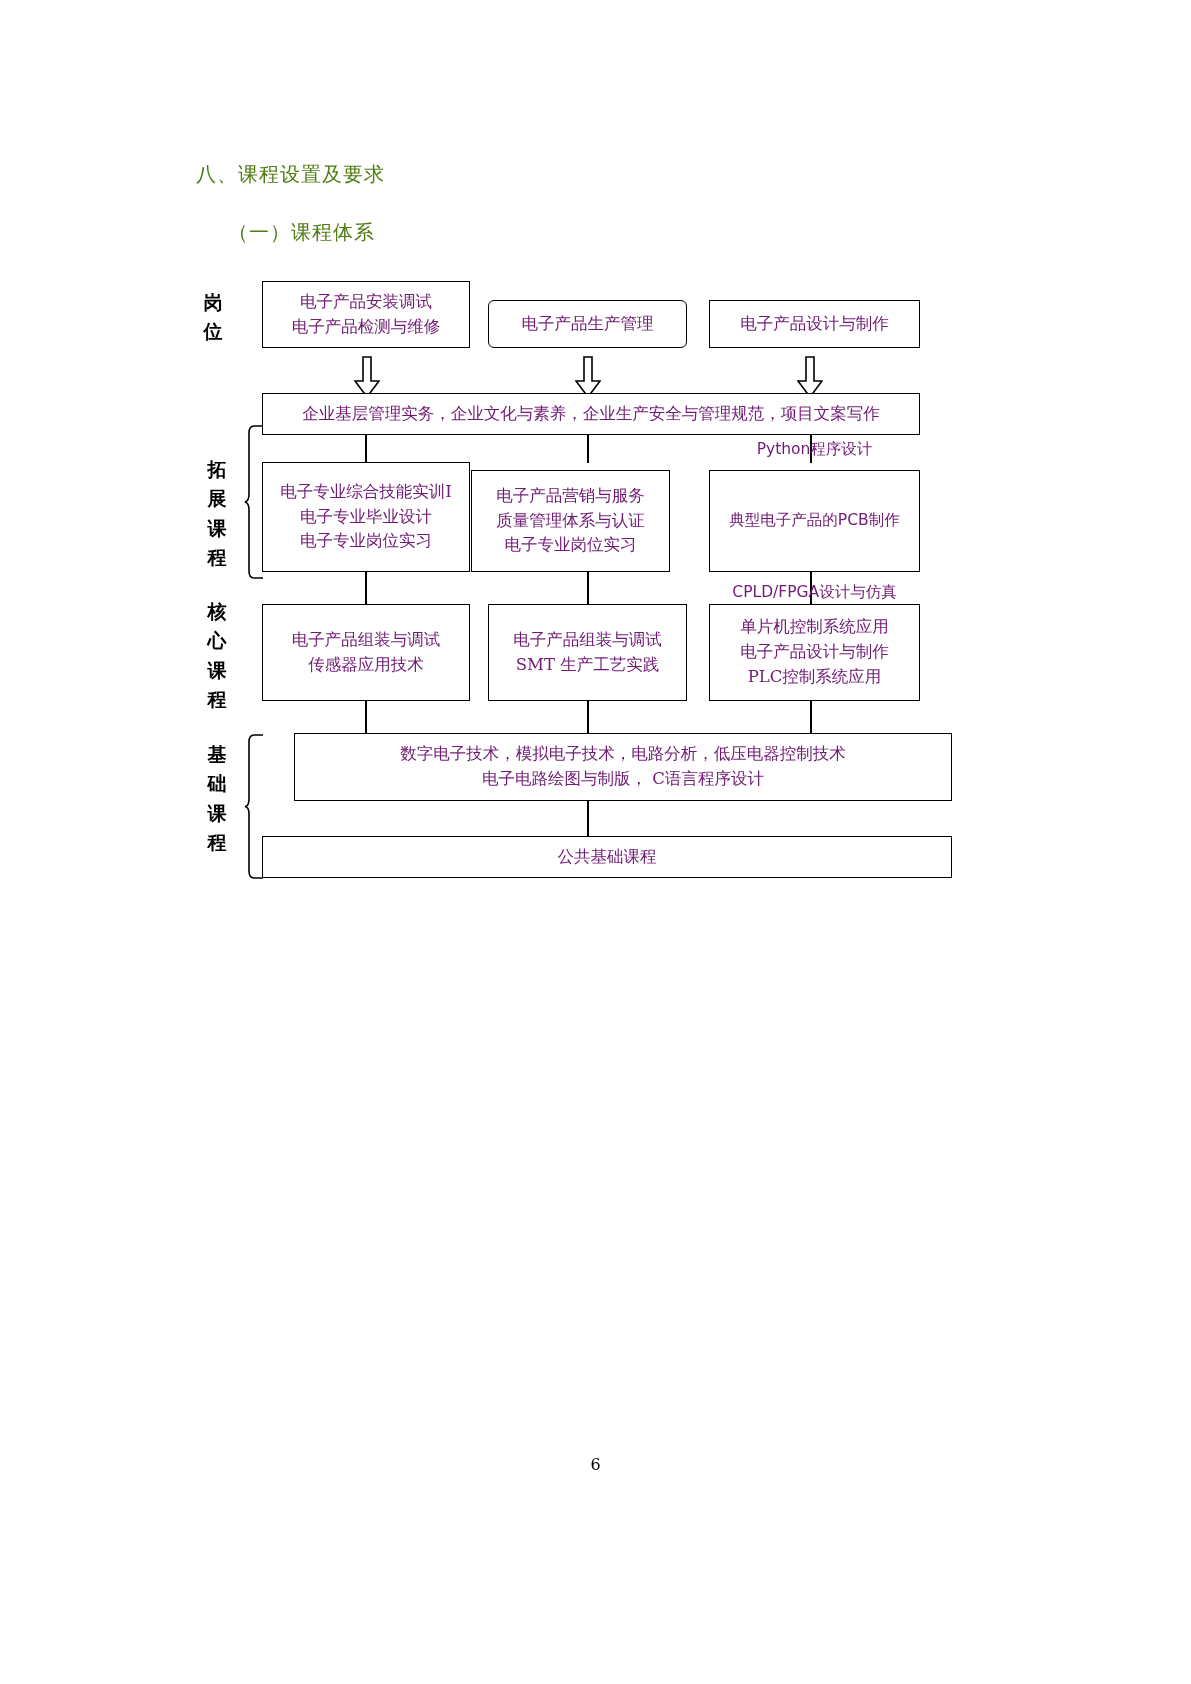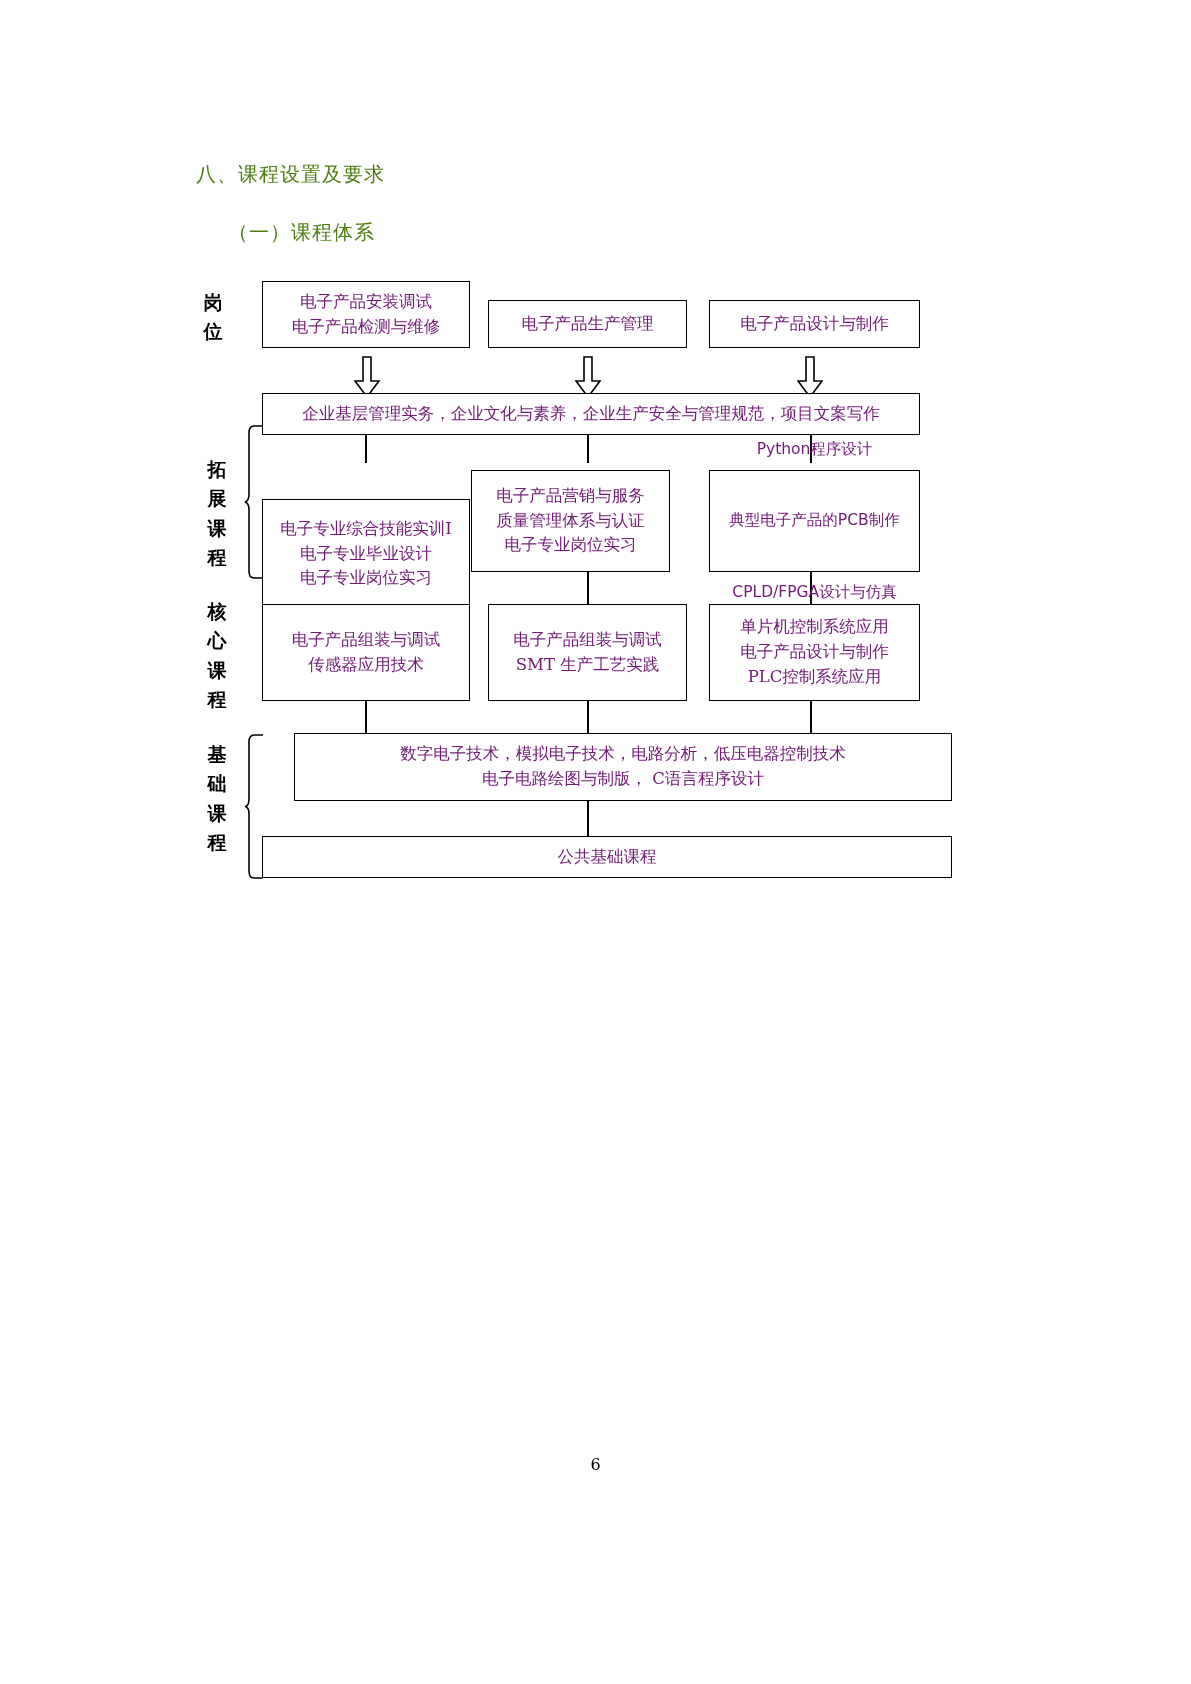--- a/index.html
+++ b/index.html
@@ -146,21 +146,21 @@
 
     <svg class="brace" style="left:244px; top:733px;" width="20" height="147" viewBox="0 0 20 147">
       <path d="M19 2 H10 Q5 2 5 9 V66 Q5 73 1 73.5 Q5 74 5 81 V138 Q5 145 10 145 H19" fill="none" stroke="#000" stroke-width="1.6"></path>
     </svg>
 
     <div class="box" style="left:262px; top:281px; width:208px; height:67px;">
       <span class="line">电子产品安装调试</span>
       <span class="line">电子产品检测与维修</span>
     </div>
 
-    <div class="box" style="left:488px; top:300px; width:199px; height:48px;">
+    <div class="box" style="left:488px; top:300px; width:199px; height:48px;border-radius:6px;">
       <span class="line">电子产品生产管理</span>
     </div>
 
     <div class="box" style="left:709px; top:300px; width:211px; height:48px;">
       <span class="line">电子产品设计与制作</span>
     </div>
 
     <svg class="arrow-down" style="left:354px; top:356px;" width="26" height="42" viewBox="0 0 26 42">
       <path d="M9 1 H17 V25 H25 L13 41 L1 25 H9 Z" fill="#fff" stroke="#000" stroke-width="1.6" stroke-linejoin="miter"></path>
     </svg>
@@ -172,21 +172,21 @@
     </svg>
 
     <div class="box" style="left:262px; top:393px; width:658px; height:42px;">
       <span class="line">企业基层管理实务，企业文化与素养，企业生产安全与管理规范，项目文案写作</span>
     </div>
 
     <div class="seg" style="left:365px; top:435px; width:1.6px; height:28px;"></div>
     <div class="seg" style="left:587px; top:435px; width:1.6px; height:28px;"></div>
     <div class="seg" style="left:810px; top:435px; width:1.6px; height:28px;"></div>
 
-    <div class="box" style="left:262px; top:462px; width:208px; height:110px;margin-top:37px;">
+    <div class="box" style="left:262px; top:462px; width:208px; height:110px;">
       <span class="line">电子专业综合技能实训Ⅰ</span>
       <span class="line">电子专业毕业设计</span>
       <span class="line">电子专业岗位实习</span>
     </div>
 
     <div class="box" style="left:471px; top:470px; width:199px; height:102px;">
       <span class="line">电子产品营销与服务</span>
       <span class="line">质量管理体系与认证</span>
       <span class="line">电子专业岗位实习</span>
     </div>

